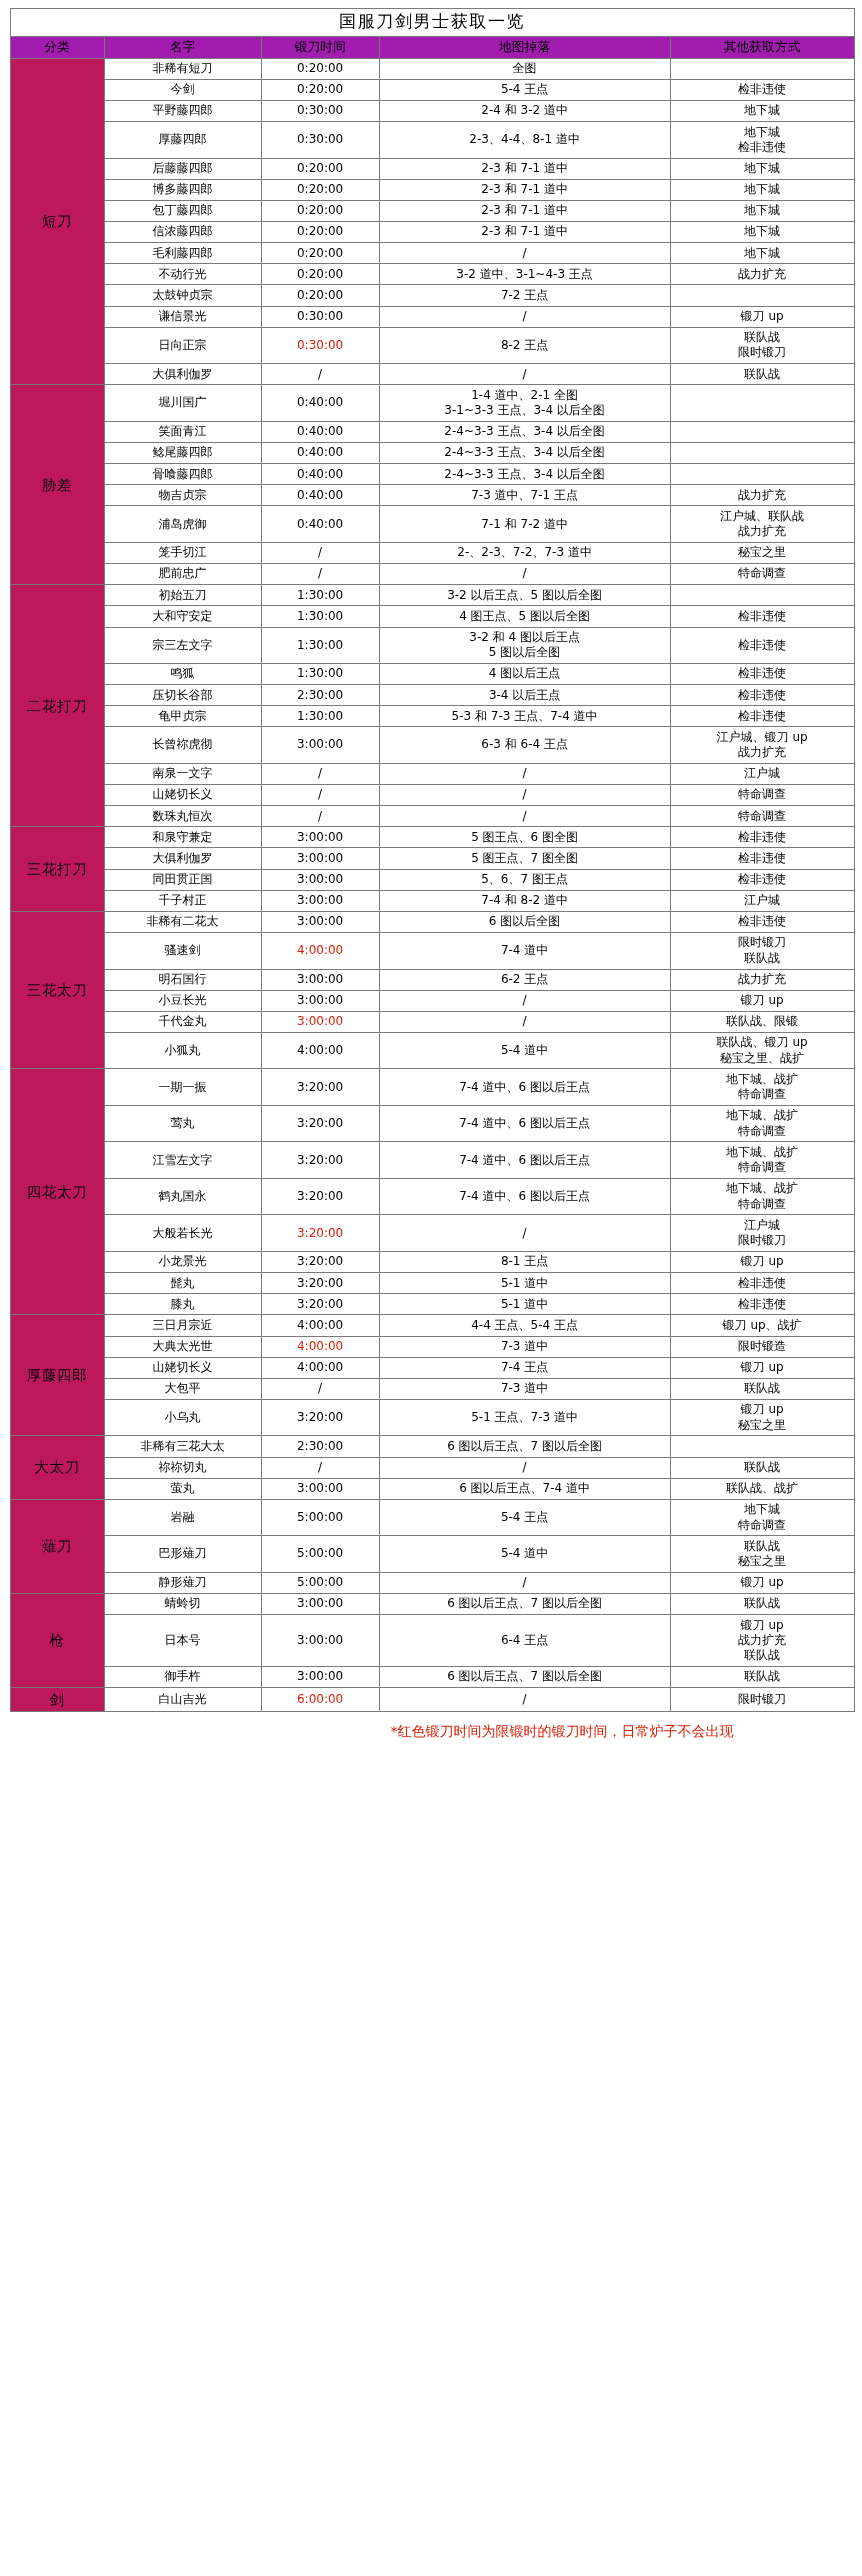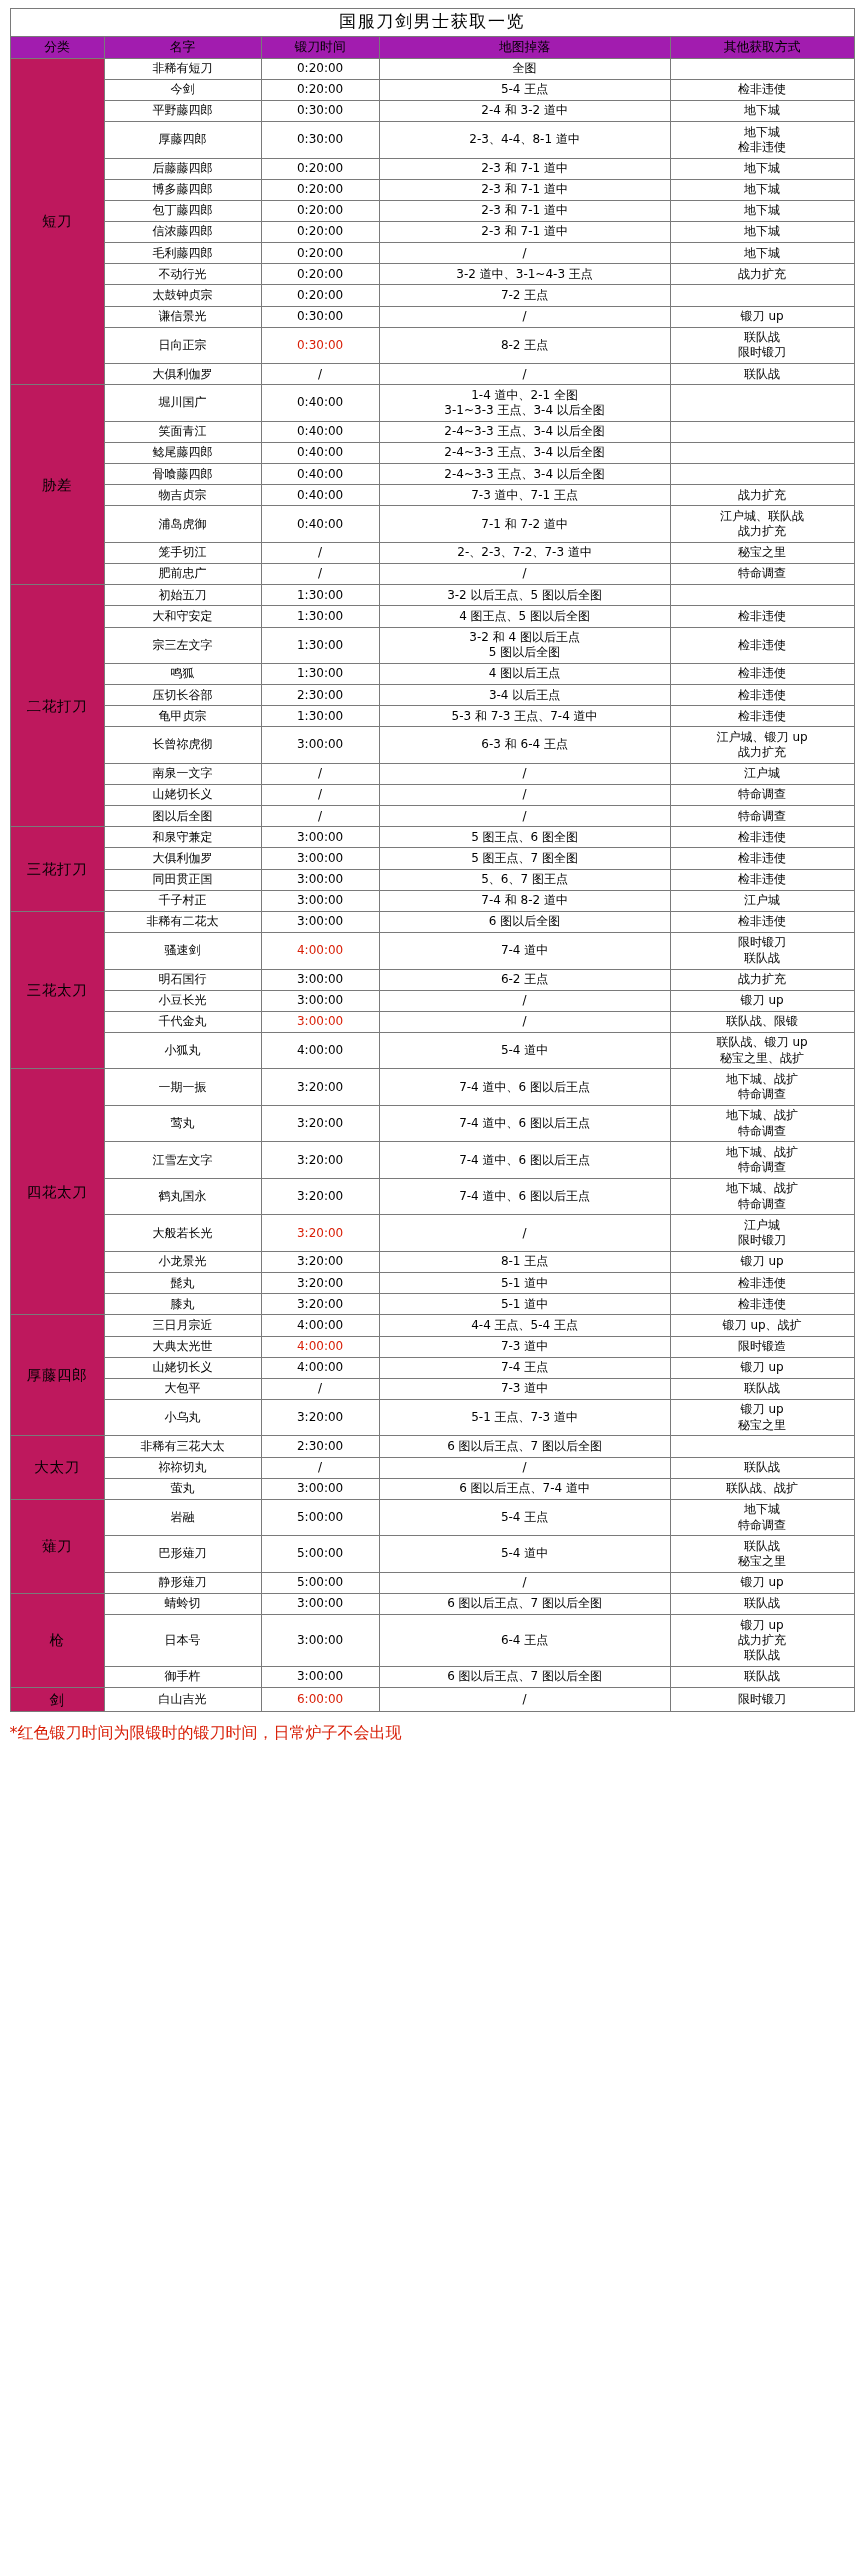--- a/index.html
+++ b/index.html
@@ -44,22 +44,22 @@
   }
   .cat-cell {
     background: #be185d;
     font-weight: bold;
     font-size: 14.4px;
     letter-spacing: 0.8px;
   }
   .red { color: #d81e06; }
   .small-note {
     color: #d81e06;
-    font-size: 16px;
-    text-align: left;
+    font-size: 14px;
+    text-align: right;
     line-height: 1.6;
     padding-top: 8px;
   }
   .multi { white-space: pre-line; }
   col.c-cat { width: 94px; }
   col.c-name { width: 157px; }
   col.c-time { width: 118px; }
   col.c-drop { width: 291px; }
   col.c-other { width: 184px; }
 </style>
@@ -275,21 +275,21 @@
           <td class="multi">/</td>
           <td class="multi">江户城</td>
         </tr>
         <tr>
           <td class="multi">山姥切长义</td>
           <td class="multi">/</td>
           <td class="multi">/</td>
           <td class="multi">特命调查</td>
         </tr>
         <tr>
-          <td class="multi">图以后全图</td>
+          <td class="multi">数珠丸恒次</td>
           <td class="multi">/</td>
           <td class="multi">/</td>
           <td class="multi">特命调查</td>
         </tr>
         <tr>
           <td rowspan="4" class="cat-cell">三花打刀</td>
           <td class="multi">和泉守兼定</td>
           <td class="multi">3:00:00</td>
           <td class="multi">5 图王点、6 图全图</td>
           <td class="multi">检非违使</td>

